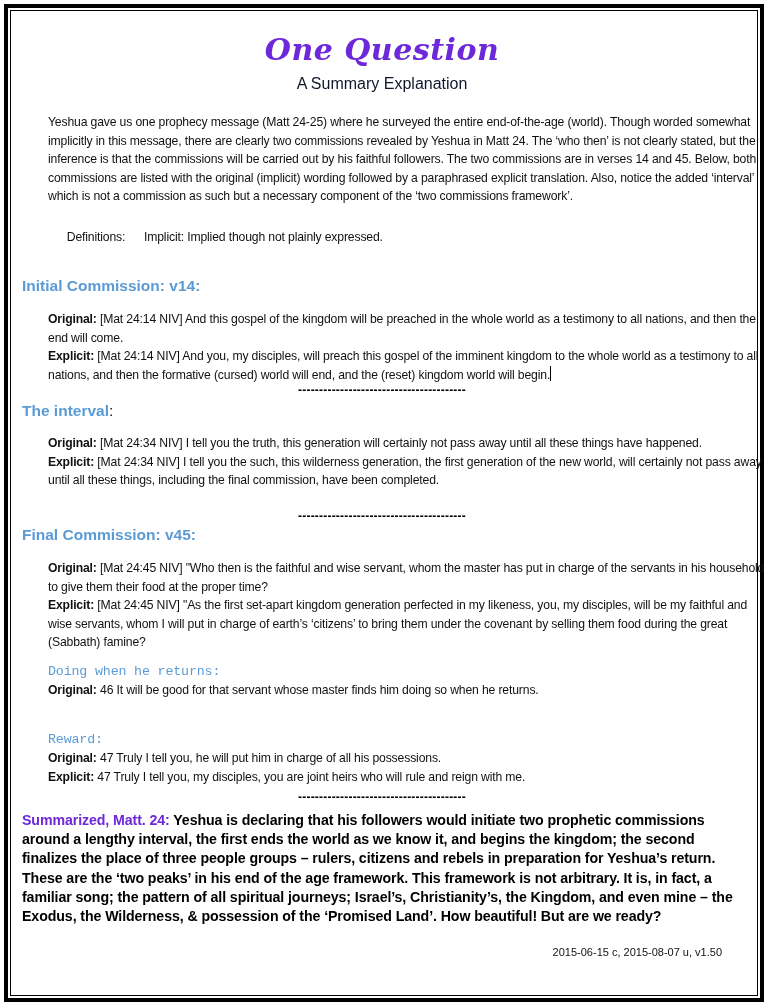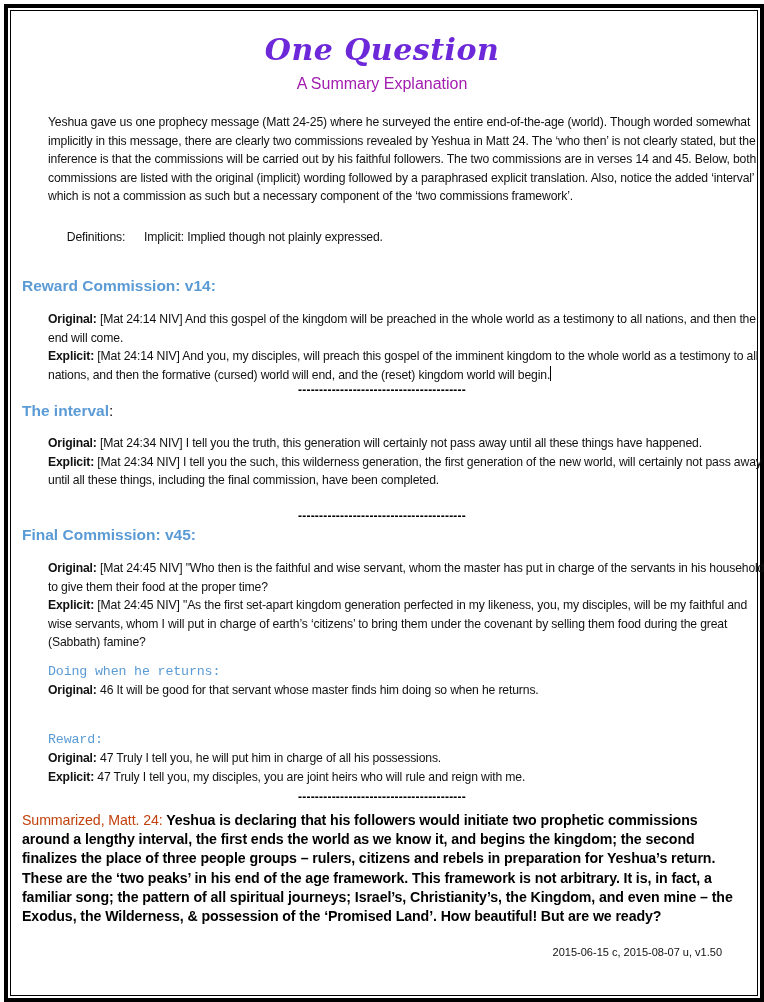--- a/index.html
+++ b/index.html
@@ -17,21 +17,21 @@
     font-family: "Liberation Sans Narrow", "Liberation Sans", sans-serif;
     font-size: 12.6px; color: #111; line-height: 18.6px;
   }
   .title {
     position: absolute; top: 32px; left: 0; width: 720px; text-align: center;
     font-family: "DejaVu Serif", serif; font-style: italic; font-weight: bold;
     font-size: 30px; letter-spacing: 0.5px; color: #6d28d9; line-height: 36px;
   }
   .subtitle {
     position: absolute; top: 74px; left: 0; width: 720px; text-align: center;
-    font-family: "Liberation Sans", sans-serif; font-size: 16px; color: #a21caf;
+    font-family: "Liberation Sans", sans-serif; font-size: 16px; color: #0f172a;
     line-height: 20px;
   }
   .block { position: absolute; left: 0; width: 720px; }
   .narrow { font-family: "Liberation Sans", sans-serif; font-size: 12.2px; letter-spacing: -0.15px; margin-left: 26px; }
   .intro { top: 113px; }
   .defs { top: 228px; }
   .defs-row { display: flex; text-align: center; }
   .defs-label { width: 96px; flex: none; }
   .h2 {
     position: absolute; left: 0; color: #5b9bd5; font-weight: bold;
@@ -45,21 +45,21 @@
   .divider {
     position: absolute; left: 0; width: 720px; text-align: center;
     font-weight: bold; letter-spacing: 0.2px; font-family: "Liberation Sans", sans-serif;
     font-size: 12px; line-height: 14px; color: #000;
   }
   .caret { display: inline-block; width: 1px; height: 15px; background: #000; vertical-align: -2px; }
   .summary {
     top: 811px; font-family: "Liberation Sans", sans-serif; font-size: 14.2px; line-height: 19.2px;
     color: #000; letter-spacing: -0.1px;
   }
-  .summary .lead { color: #c2410c; font-weight: normal; }
+  .summary .lead { color: #6d28d9; font-weight: bold; }
   .summary .body-text { font-weight: bold; }
   .footer {
     position: absolute; top: 946px; right: 20px; font-family: "Liberation Sans", sans-serif;
     font-size: 11px; color: #111; line-height: 12px;
   }
 </style>
 </head>
 <body>
 
 <div class="frame-outer">
@@ -73,21 +73,21 @@
 
   <div class="block narrow intro">Yeshua gave us one prophecy message (Matt 24-25) where he surveyed the entire end-of-the-age (world).  Though worded somewhat implicitly in this message, there are clearly two commissions revealed by Yeshua in Matt 24.  The ‘who then’ is not clearly stated, but the inference is that the commissions will be carried out by his faithful followers. The two commissions are in verses 14 and 45.  Below, both commissions are listed with the original (implicit) wording followed by a paraphrased explicit translation.  Also, notice the added ‘interval’ which is not a commission as such but a necessary component of the ‘two commissions framework’.</div>
 
   <div class="block narrow defs">
     <div class="defs-row">
       <span class="defs-label">Definitions:</span>
       <span>Implicit: Implied though not plainly expressed.</span>
     </div>
   </div>
 
-  <div class="h2" style="top:276px;">Reward Commission: v14:</div>
+  <div class="h2" style="top:276px;">Initial Commission: v14:</div>
   <div class="block narrow" style="top:310px;">
     <div><span class="lbl">Original:</span><span> [Mat 24:14 NIV] And this gospel of the kingdom will be preached in the whole world as a testimony to all nations, and then the end will come.</span></div>
     <div><span class="lbl">Explicit:</span><span> [Mat 24:14 NIV] And you, my disciples, will preach this gospel of the imminent kingdom to the whole world as a testimony to all nations, and then the formative (cursed) world will end, and the (reset) kingdom world will begin.</span><span class="caret"></span></div>
   </div>
   <div class="divider" style="top:383px;">----------------------------------------</div>
 
   <div class="h2" style="top:401px;"><span>The interval</span><span class="colon">:</span></div>
   <div class="block narrow" style="top:434px;">
     <div><span class="lbl">Original:</span><span> [Mat 24:34 NIV] I tell you the truth, this generation will certainly not pass away until all these things have happened.</span></div>
     <div><span class="lbl">Explicit:</span><span> [Mat 24:34 NIV] I tell you the such, this wilderness generation, the first generation of the new world, will certainly not pass away until all these things, including the final commission, have been completed.</span></div>

